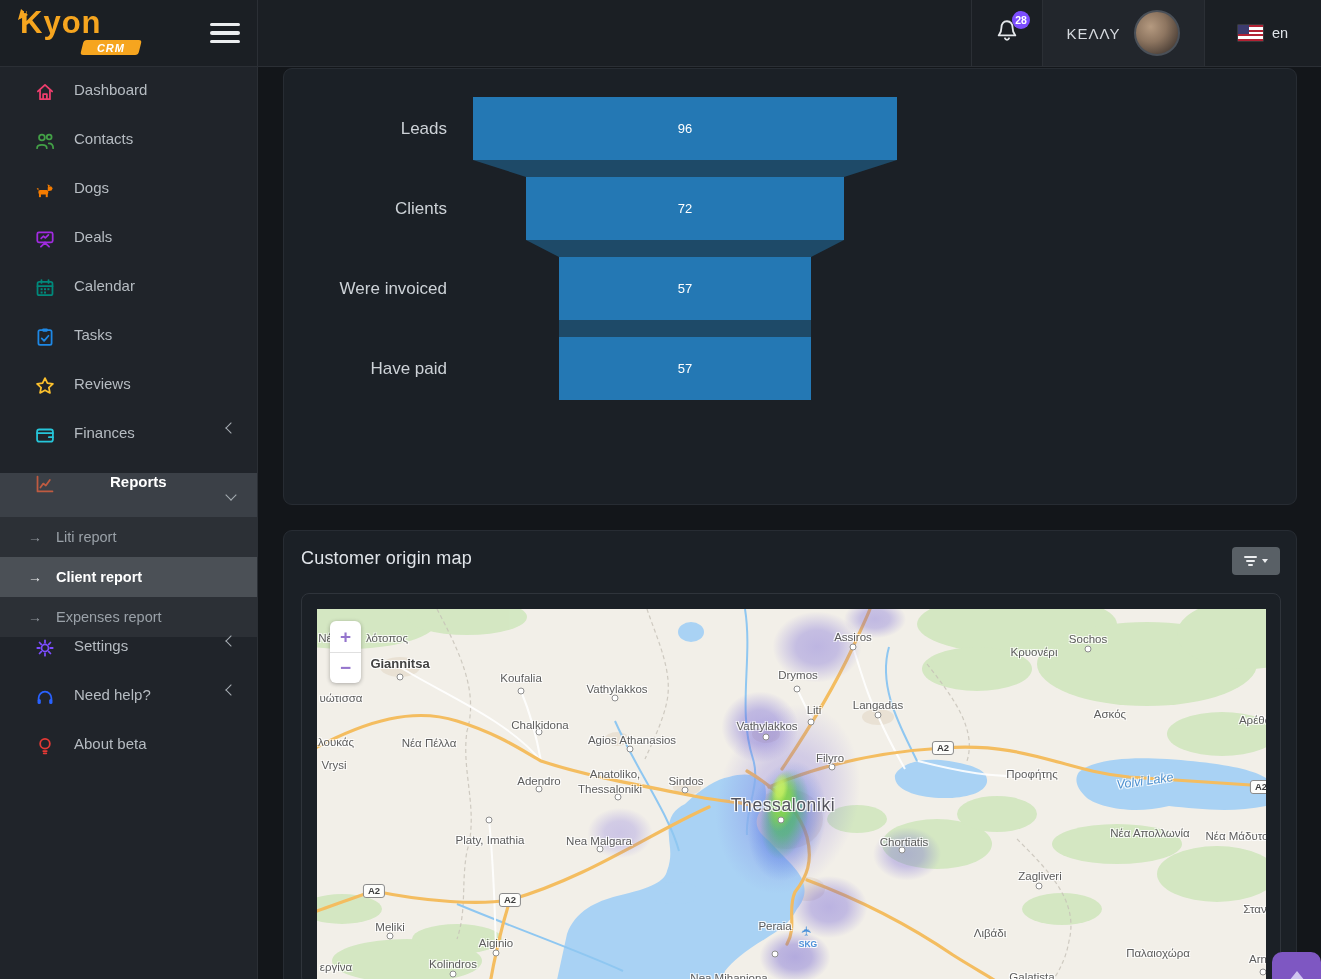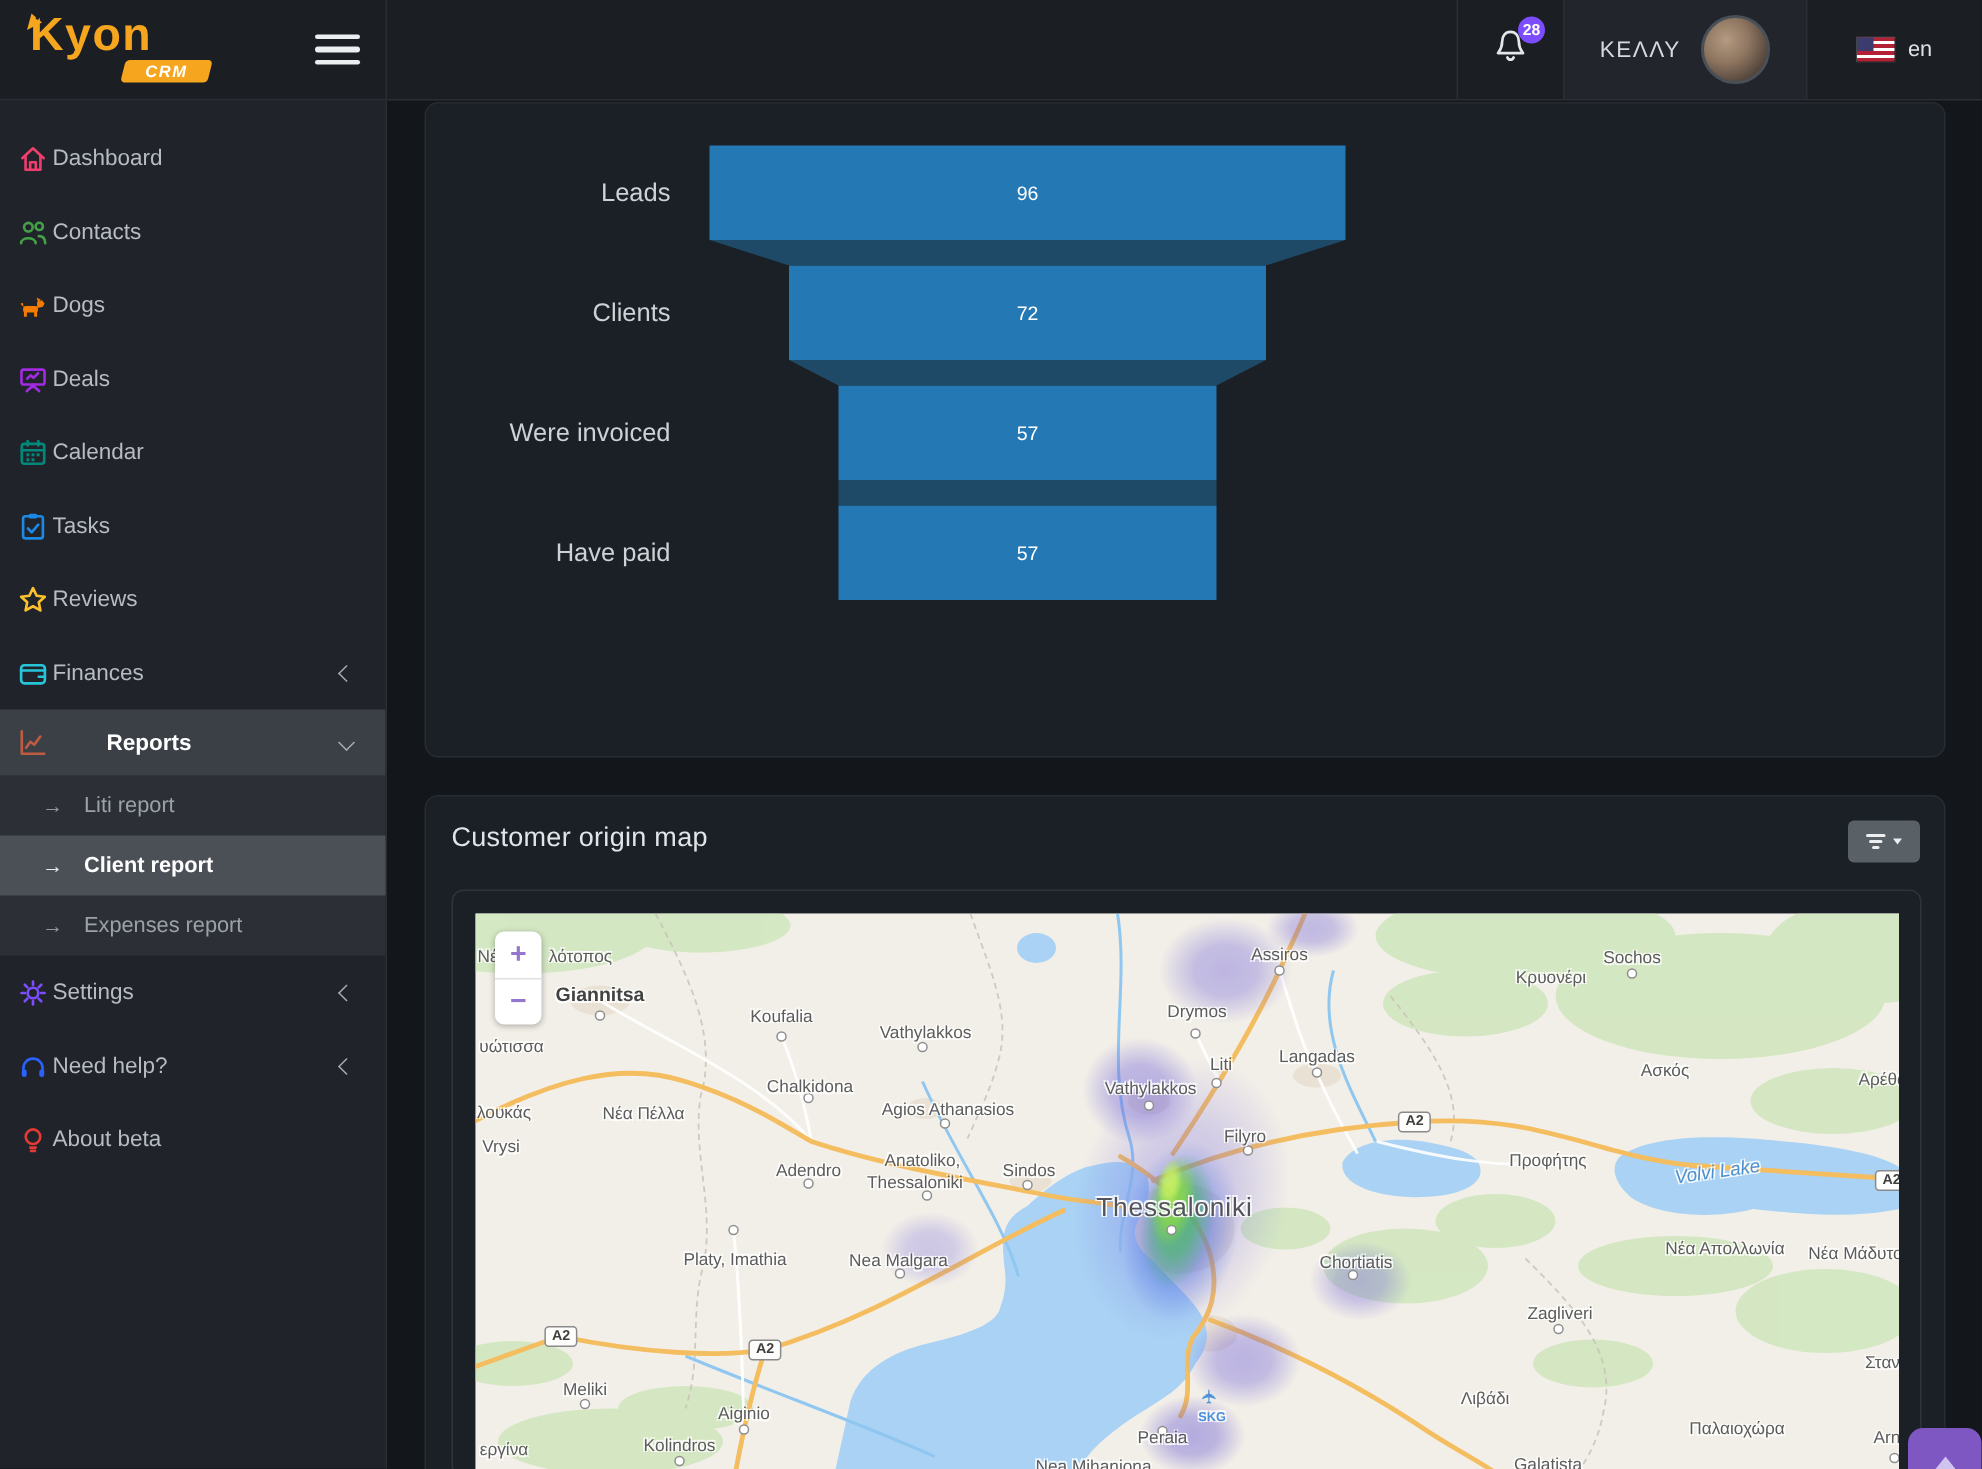--- a/index.html
+++ b/index.html
@@ -26,21 +26,21 @@
   .user-name{font-size:15px;letter-spacing:1px;color:#d6dadf;}
   .avatar{width:46px;height:46px;border-radius:50%;border:2px solid #4a5058;
     background:radial-gradient(circle at 35% 35%,#b59a80 0%,#8d7560 40%,#54463c 75%,#332b25 100%);}
   .lang-block{left:1204px;width:117px;gap:9px;}
   .flag{position:relative;width:25px;height:16px;background:repeating-linear-gradient(180deg,#b22234 0 2.3px,#ffffff 2.3px 4.6px);box-shadow:0 0 0 .5px #555;}
   .flag:before{content:"";position:absolute;left:0;top:0;width:11px;height:8.5px;background:#3c3b6e;}
   .lang-label{font-size:14.5px;color:#dfe3e8;}
 
   
   .sidebar{position:absolute;left:0;top:67px;width:258px;height:912px;background:#20242a;border-right:1px solid #2b2f35;padding-top:14px;}
-  .side-item{height:49px;display:flex;align-items:center;padding-left:11px;gap:2px;cursor:pointer;position:relative;}
+  .side-item{height:49px;display:flex;padding-left:34px;gap:18px;cursor:pointer;position:relative;}
   .side-item .lbl{font-size:15px;color:#b6bcc2;}
   .side-item.parent-active{height:44px;background:#3b4047;}
   .side-item.parent-active .lbl{color:#ffffff;font-weight:700;margin-left:36px;}
   .chev{position:absolute;right:22px;width:8px;height:8px;border-left:1.8px solid #a7adb3;border-bottom:1.8px solid #a7adb3;}
   .chev.left{transform:rotate(45deg);}
   .chev.down{transform:rotate(-45deg);top:18px;}
   .submenu{background:#2c3036;padding:0;}
   .sub-item{height:40px;display:flex;align-items:center;padding-left:28px;gap:14px;cursor:pointer;}
   .sub-item .arrow{font-size:14px;color:#8f959b;}
   .sub-item .slbl{font-size:14.5px;color:#9aa1a8;}
@@ -454,21 +454,21 @@
           <div class="map-dot" style="left: 283px; top: 240px;"></div>
           <span class="map-label" style="left: 282px; top: 232px;">Nea Malgara</span>
           <div class="map-dot" style="left: 73px; top: 327px;"></div>
           <span class="map-label" style="left: 73px; top: 318px;">Meliki</span>
           <div class="map-dot" style="left: 179px; top: 344px;"></div>
           <span class="map-label" style="left: 179px; top: 334px;">Aiginio</span>
           <div class="map-dot" style="left: 136px; top: 365px;"></div>
           <span class="map-label" style="left: 136px; top: 355px;">Kolindros</span>
           <span class="map-label" style="left: 19px; top: 358px;">εργίνα</span>
           <div class="map-dot" style="left: 458px; top: 345px;"></div>
-          <span class="map-label" style="left: 458px; top: 350px;">Peraia</span>
+          <span class="map-label" style="left: 458px; top: 317px;">Peraia</span>
           <span class="map-label" style="left: 412px; top: 369px;">Nea Mihaniona</span>
           <div class="map-dot" style="left: 464px; top: 211px;"></div>
           <span class="map-label city" style="left: 466px; top: 196px;">Thessaloniki</span>
           <div class="map-dot" style="left: 585px; top: 241px;"></div>
           <span class="map-label" style="left: 587px; top: 233px;">Chortiatis</span>
           <div class="map-dot" style="left: 722px; top: 277px;"></div>
           <span class="map-label" style="left: 723px; top: 267px;">Zagliveri</span>
           <span class="map-label" style="left: 673px; top: 324px;">Λιβάδι</span>
           <span class="map-label" style="left: 715px; top: 368px;">Galatista</span>
           <div class="a2-badge" style="left: 57px; top: 282px;">A2</div>

